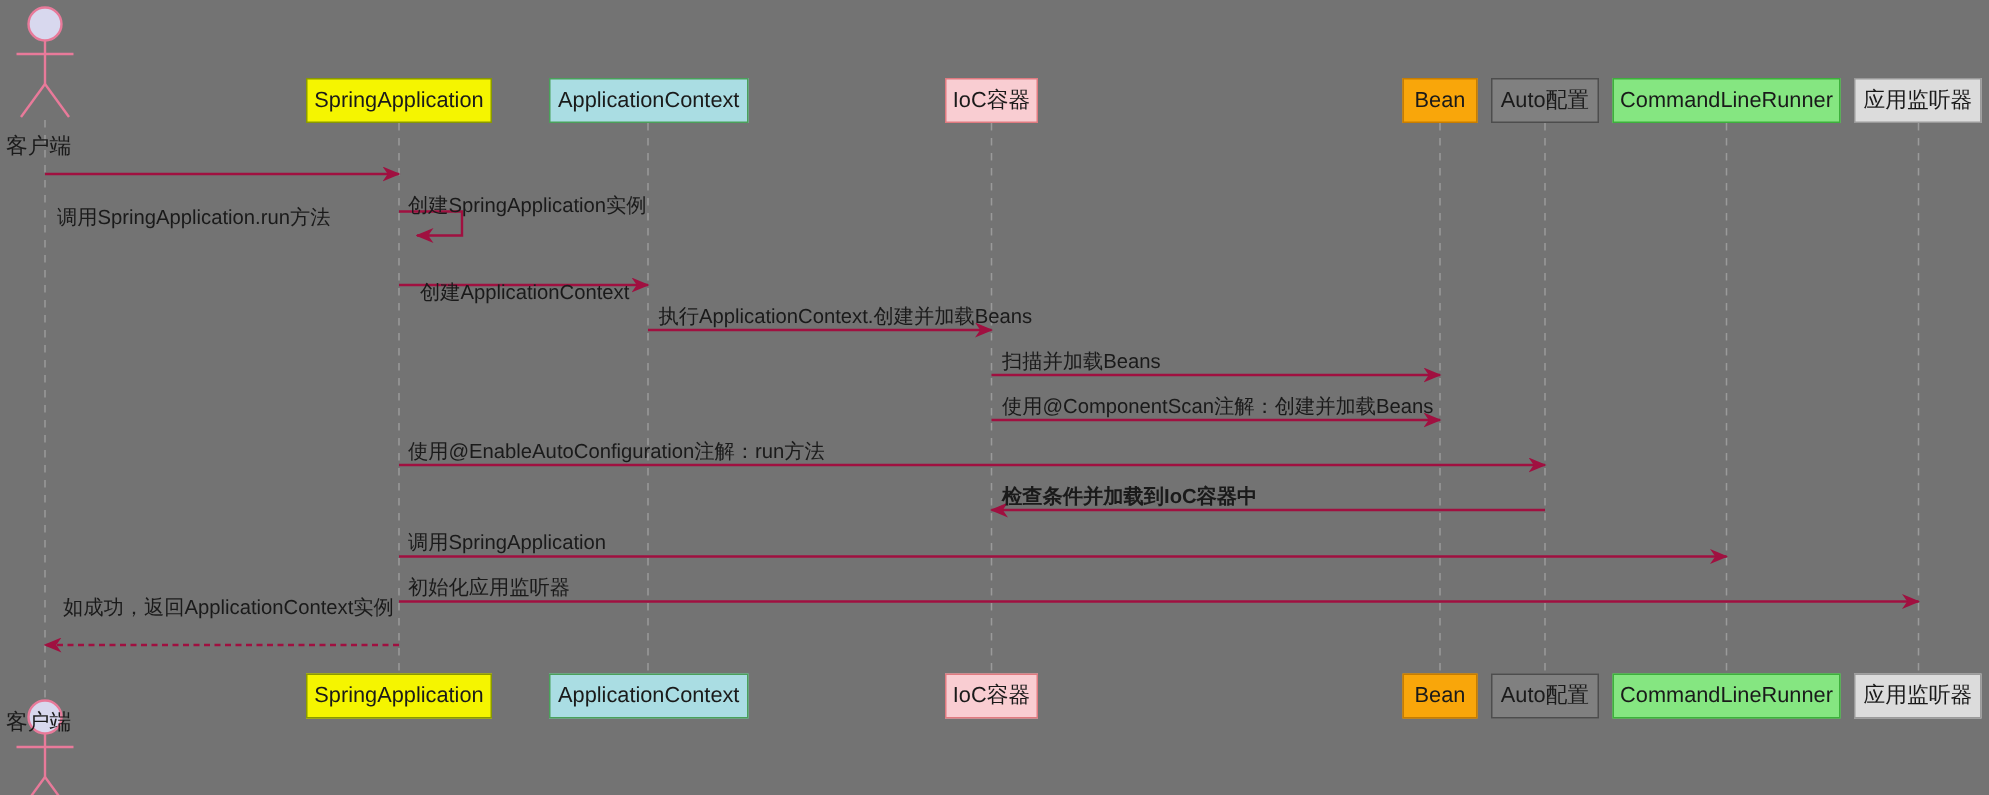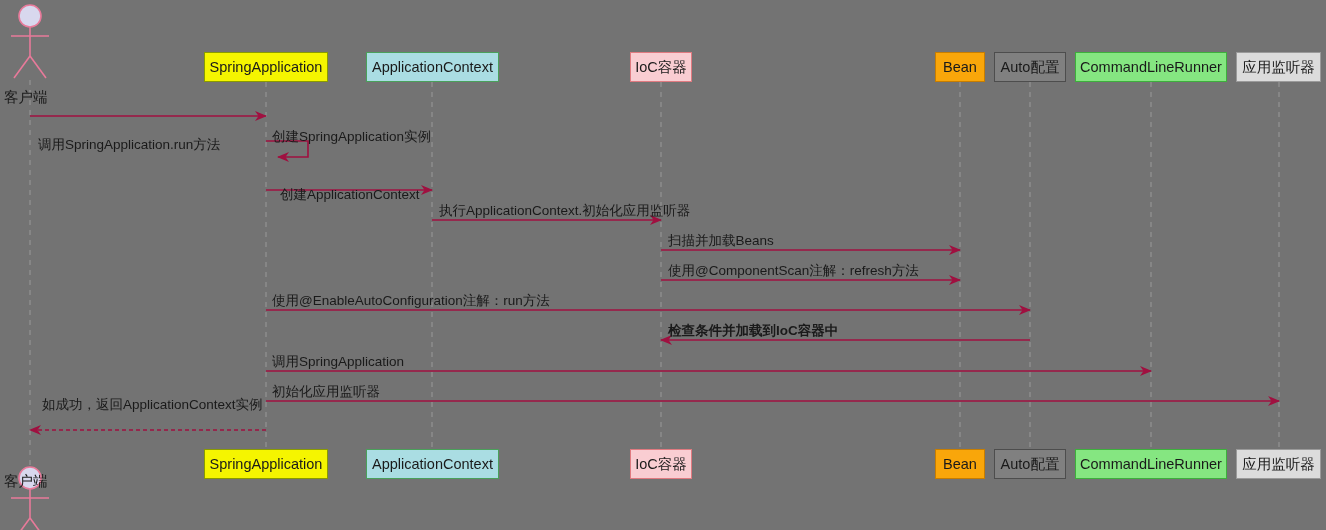--- a/index.html
+++ b/index.html
@@ -163,23 +163,23 @@
       </div>
     </div>
 
   <div class="actor-label" style="left:4px; top:66px;">客户端</div>
   <div class="actor-label" style="left:4px; top:450px;">客户端</div>
 
   <div id="message-labels">
       <div class="msg-label" style="left: 38px; top: 98px; margin-top: 38px;">调用SpringApplication.run方法</div>
       <div class="msg-label" style="left: 272px; top: 128px;">创建SpringApplication实例</div>
       <div class="msg-label" style="left: 280px; top: 172px; margin-top: 14px;">创建ApplicationContext</div>
-      <div class="msg-label" style="left: 439px; top: 202px;">执行ApplicationContext.初始化应用监听器</div>
+      <div class="msg-label" style="left: 439px; top: 202px;">执行ApplicationContext.创建并加载Beans</div>
       <div class="msg-label" style="left: 668px; top: 232px;">扫描并加载Beans</div>
-      <div class="msg-label" style="left: 668px; top: 262px;">使用@ComponentScan注解：refresh方法</div>
+      <div class="msg-label" style="left: 668px; top: 262px;">使用@ComponentScan注解：创建并加载Beans</div>
       <div class="msg-label" style="left: 272px; top: 292px;">使用@EnableAutoConfiguration注解：run方法</div>
       <div class="msg-label" style="left: 668px; top: 322px; font-weight: bold;">检查条件并加载到IoC容器中</div>
       <div class="msg-label" style="left: 272px; top: 353px;">调用SpringApplication</div>
       <div class="msg-label" style="left: 272px; top: 383px;">初始化应用监听器</div>
       <div class="msg-label" style="left: 42px; top: 396px;">如成功，返回ApplicationContext实例</div>
     </div>
 
 
 </div>
 

